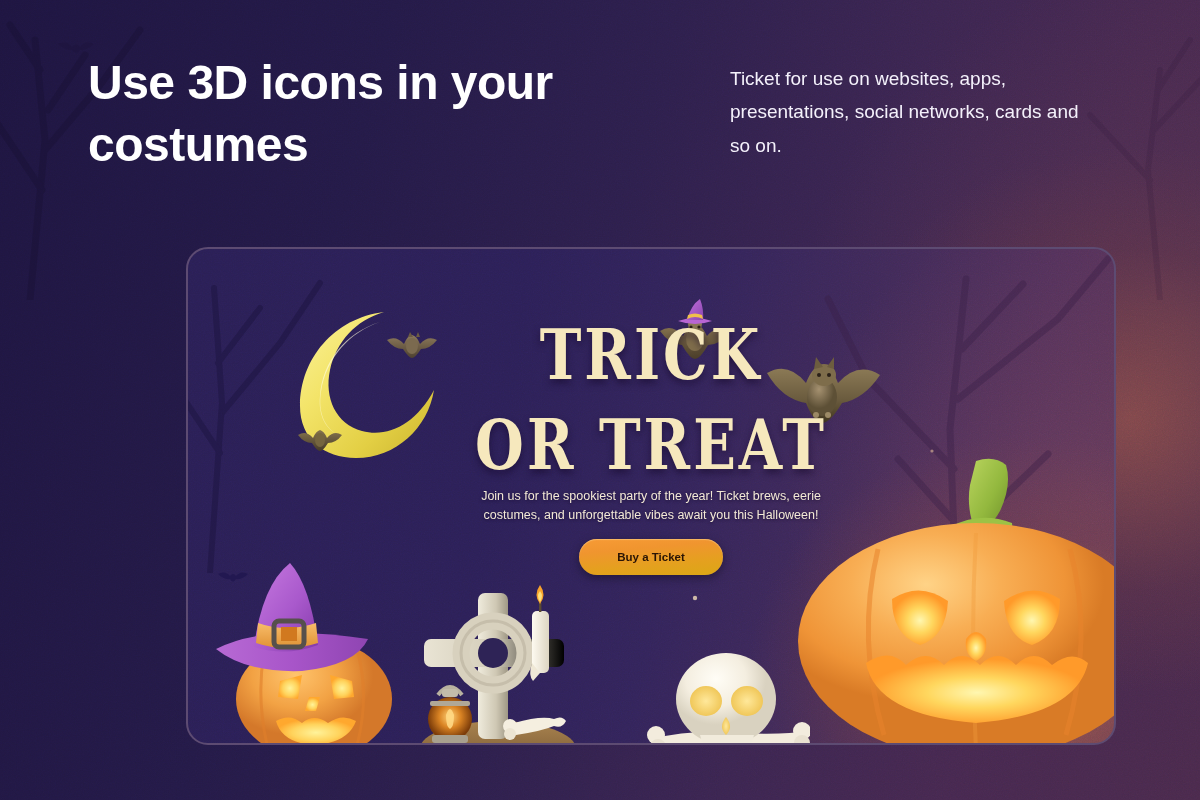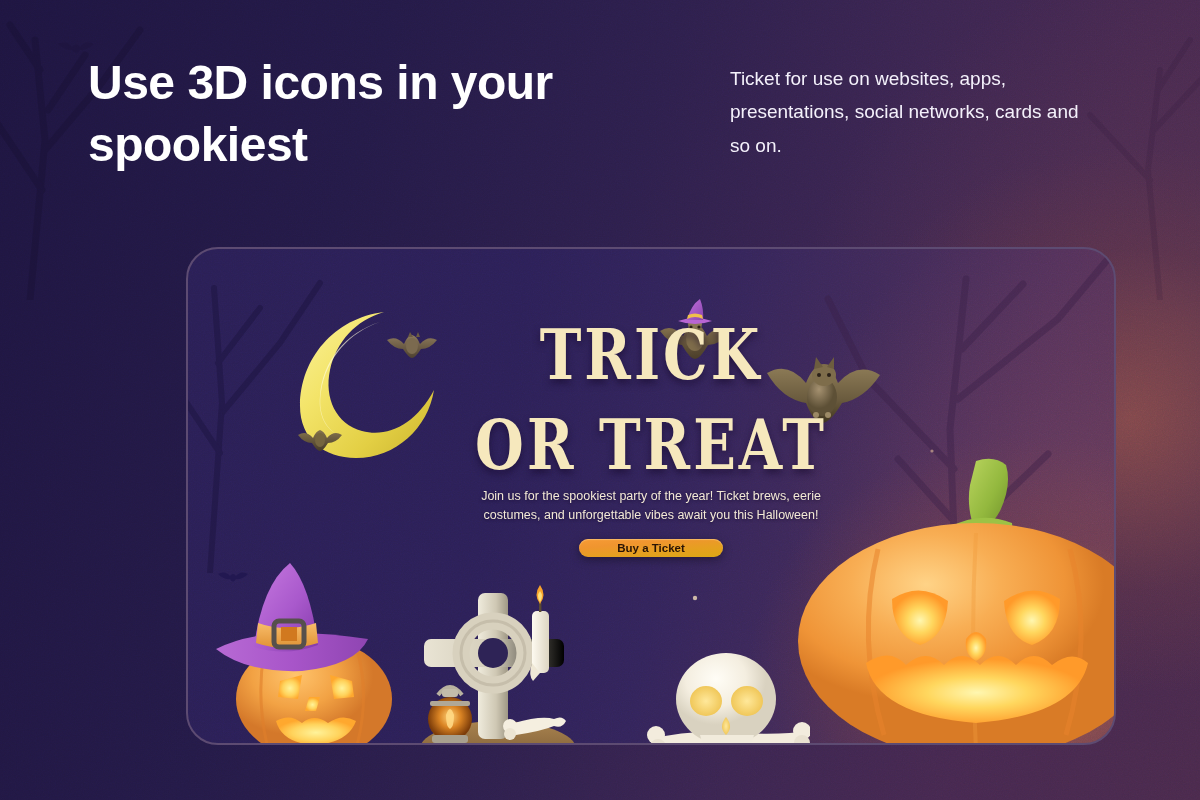--- a/index.html
+++ b/index.html
@@ -37,21 +37,21 @@
     position:absolute; left:730px; top:62px; width:360px;
     font-size:19px; font-weight:500; line-height:1.75;
     color:#f4f1fb;
   }
 
   
   #card {
     position:absolute; left:186px; top:247px;
     width:930px; height:498px;
     border:2px solid #5d4b72;
-    border-radius:32px;
+    border-radius:22px;
     overflow:hidden;
     background:
       radial-gradient(ellipse 380px 330px at 840px 430px, rgba(214,122,62,0.52) 0%, rgba(150,78,60,0.22) 45%, rgba(0,0,0,0) 74%),
       radial-gradient(ellipse 420px 400px at 900px 250px, rgba(122,70,92,0.42) 0%, rgba(0,0,0,0) 72%),
       linear-gradient(100deg, #2a1f55 0%, #2c2057 34%, #33245a 52%, #412a58 70%, #51305a 86%, #5a3457 100%);
   }
   #card-noise {
     position:absolute; inset:0; opacity:.34; mix-blend-mode:overlay; pointer-events:none;
   }
   .card-tree { position:absolute; pointer-events:none; }
@@ -73,21 +73,21 @@
   #card-desc {
     position:absolute; left:50%; transform:translateX(-50%);
     top:238px; width:375px; text-align:center;
     font-size:12.5px; line-height:1.55; font-weight:500;
     color:#f3e9d6;
     text-shadow:0 1px 3px rgba(20,8,40,.6);
   }
 
   #buy-btn {
     position:absolute; left:50%; transform:translateX(-50%);
-    top:290px; width:144px; height:18px;
+    top:290px; width:144px; height:36px;
     border:none; border-radius:18px;
     background:linear-gradient(175deg, #f79b36 0%, #f0952f 30%, #e5a01f 66%, #dba715 100%);
     color:#2a1405; font-size:11.5px; font-weight:700;
     font-family:"Liberation Sans", sans-serif;
     cursor:pointer;
     box-shadow:0 3px 10px rgba(0,0,0,.35), inset 0 1px 1px rgba(255,220,150,.5);
   }
 
   
   .decor { position:absolute; pointer-events:none; }
@@ -414,14 +414,14 @@
 
       <path d="M112 150 Q140 132 168 152 Q166 188 140 196 Q112 186 112 150Z" fill="url(#bigGlow)"></path>
       <path d="M280 150 Q252 132 224 152 Q226 188 252 196 Q280 186 280 150Z" fill="url(#bigGlow)"></path>
       <path d="M186 190 Q196 176 206 190 Q208 206 196 212 Q184 206 186 190Z" fill="url(#bigGlow)"></path>
       <path d="M86 214 Q110 198 126 216 Q146 198 164 216 Q182 198 200 216 Q218 198 236 216 Q254 198 272 216 Q292 200 308 214 Q296 266 196 274 Q96 266 86 214Z" fill="url(#bigGlow)"></path>
     </svg>
 
   </div>
 </div>
 
-<div id="headline">Use 3D icons in your spookiest</div>
+<div id="headline">Use 3D icons in your costumes</div>
 <div id="subtitle">Ticket for use on websites, apps, presentations, social networks, cards and so on.</div>
 
 </body></html>

